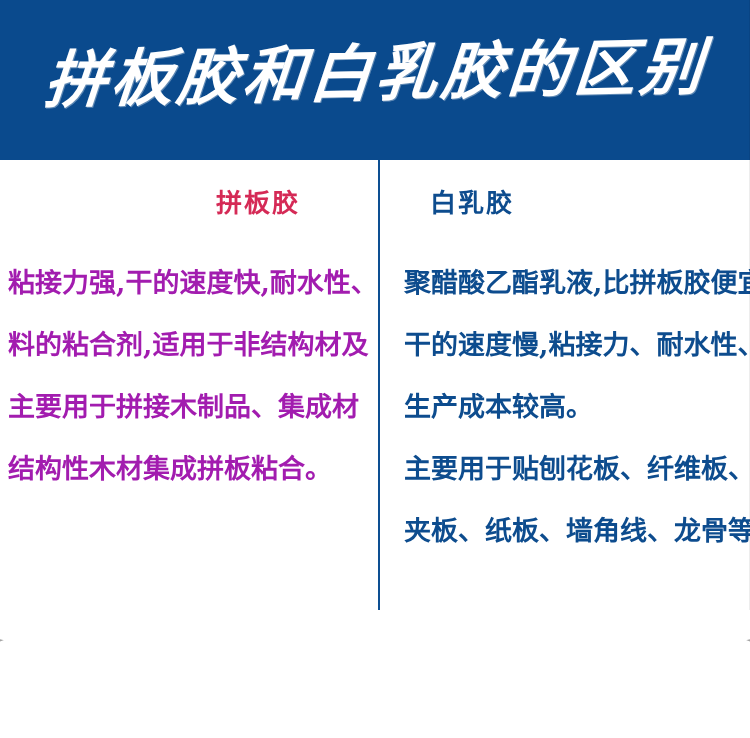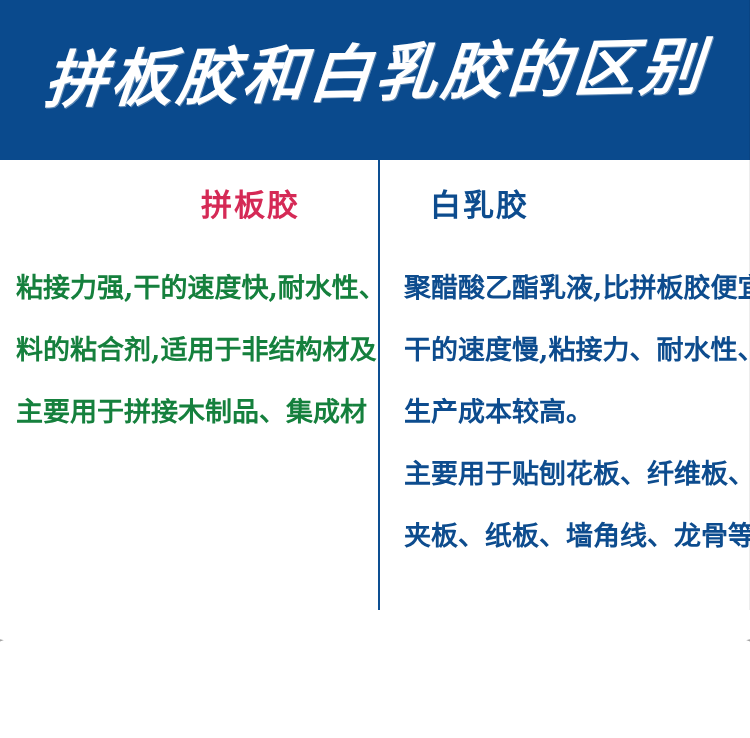--- a/index.html
+++ b/index.html
@@ -69,21 +69,21 @@
     position: absolute;
     left: 378px;
     top: 160px;
     width: 2px;
     height: 450px;
     background: #0d4f92;
   }
 
   .col-heading {
     font-family: "DejaVu Serif", "Liberation Serif", serif;
-    font-size: 31px;
+    font-size: 26px;
     font-weight: 700;
     line-height: 1;
     margin: 0;
     padding-top: 30px;
     letter-spacing: 2px;
     white-space: nowrap;
   }
   .col-left .col-heading {
     text-align: right;
     padding-right: 72px;
@@ -98,21 +98,21 @@
   .body-text {
     margin: 0;
     padding-top: 36px;
     font-family: "DejaVu Serif", "Liberation Serif", serif;
     font-size: 27px;
     font-weight: 700;
     line-height: 62px;
     letter-spacing: 0px;
     white-space: nowrap;
   }
-  .col-left  .body-text { color: #15803d; margin-left: 8px; }
+  .col-left  .body-text { color: #a21caf; }
   .col-right .body-text { color: #0d4c8e; }
   .body-line { display: block; }
 
   
   .curl {
     position: absolute;
     left: 0;
     top: 610px;
     width: 750px;
     height: 128px;
@@ -159,20 +159,21 @@
   </div>
 
   <div class="content">
 
     <div class="col col-left">
       <h2 class="col-heading">拼板胶</h2>
       <div class="body-text">
         <span class="body-line">粘接力强,干的速度快,耐水性、</span>
         <span class="body-line">料的粘合剂,适用于非结构材及</span>
         <span class="body-line">主要用于拼接木制品、集成材</span>
+        <span class="body-line">结构性木材集成拼板粘合。</span>
       </div>
     </div>
 
     <div class="col col-right">
       <h2 class="col-heading">白乳胶</h2>
       <div class="body-text">
         <span class="body-line">聚醋酸乙酯乳液,比拼板胶便宜,</span>
         <span class="body-line">干的速度慢,粘接力、耐水性、</span>
         <span class="body-line">生产成本较高。</span>
         <span class="body-line">主要用于贴刨花板、纤维板、</span>

